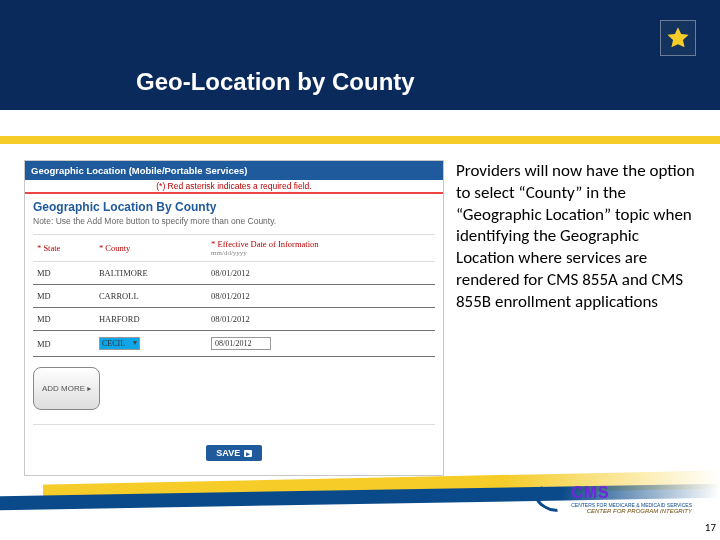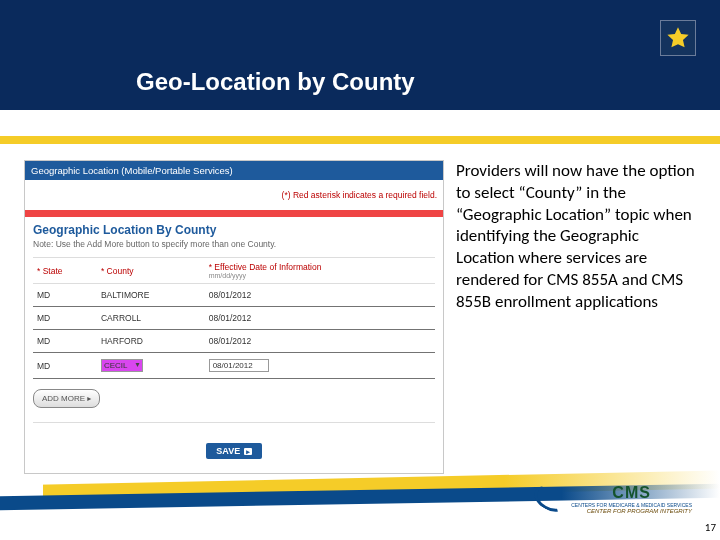--- a/index.html
+++ b/index.html
@@ -4,43 +4,43 @@
 <style>
   * { box-sizing: border-box; margin: 0; padding: 0; }
   body { width: 720px; height: 540px; font-family: Arial, sans-serif; background: #fff; position: relative; overflow: hidden; }
   .header-band { background: #0a2a5c; height: 110px; position: relative; }
   .title { color: #fff; font-size: 24px; font-weight: bold; position: absolute; top: 68px; left: 136px; }
   .star-box { position: absolute; right: 24px; top: 20px; width: 36px; height: 36px; background: #14335e; border: 1px solid #6b7c9a; display: flex; align-items: center; justify-content: center; }
   .star-box svg { width: 26px; height: 26px; fill: #f5cc28; }
   .yellow-bar { height: 8px; background: #f5cc28; margin-top: 26px; }
   .content { display: flex; padding: 16px 24px 0 24px; gap: 12px; }
   .screenshot { width: 420px; border: 1px solid #c8c8c8; font-size: 9px; color: #555; background: #fff; }
-  .sc-header { background: #1e5a9c; color: #fff; padding: 4px 6px; font-weight: normal; font-size: 9.5px; }
-  .sc-req { color: #b00; text-align: right; padding: 10px 6px; font-size: 8.5px; border-bottom: 7px solid #ef4444; }
+  .sc-header { background: #1e5a9c; color: #fff; padding: 4px 6px; font-weight: bold; font-size: 9.5px; }
+  .sc-req { color: #b00; text-align: center; padding: 1px 6px; font-size: 8.5px; border-bottom: 2px solid #ef4444; }
   .sc-sub { color: #1e5a9c; font-weight: bold; padding: 6px 8px 2px; font-size: 12px; }
   .sc-note { padding: 0 8px 8px; font-size: 8.5px; color: #666; }
-  .sc-table { width: calc(100% - 16px); margin: 0 8px; border-collapse: collapse; }
+  .sc-table { width: calc(100% - 16px); margin: 0 8px; border-collapse: collapse; font-family: Liberation Serif, serif; }
   .sc-table thead th { color: #b00; font-size: 8.5px; text-align: left; padding: 4px 4px; border-top: 1px solid #ddd; border-bottom: 1px solid #ddd; font-weight: normal; }
   .sc-table tbody td { padding: 6px 4px; border-bottom: 1px solid #737373; font-size: 8.5px; color: #333; }
   .sc-date-sub { font-size: 7px; color: #888; display: block; }
-  .sc-select { border: 1px solid #999; padding: 1px 14px 1px 2px; font-size: 8px; display: inline-block; position: relative; background: #d946ef; }
+  .sc-select { border: 1px solid #999; padding: 1px 14px 1px 2px; font-size: 8px; display: inline-block; position: relative; background: #0ea5e9; }
   .sc-select::after { content: "▾"; position: absolute; right: 2px; top: 0; font-size: 8px; color: #444; }
   .sc-input { border: 1px solid #999; padding: 1px 3px; font-size: 8px; display: inline-block; background: #fff; width: 60px; }
-  .add-more { margin: 10px 8px; display: inline-block; border: 1px solid #888; border-radius: 8px; padding: 4px 8px; font-size: 8px; background: linear-gradient(#fff,#ddd); }
+  .add-more { margin: 10px 8px; display: inline-block; border: 1px solid #888; border-radius: 8px; padding: 16px 8px; font-size: 8px; background: linear-gradient(#fff,#ddd); }
   .save-row { text-align: center; padding: 20px 0 14px; border-top: 1px solid #ddd; margin: 4px 8px 0; }
   .save-btn { display: inline-block; background: #1e5a9c; color: #fff; font-size: 9px; padding: 3px 10px; border-radius: 2px; font-weight: bold; }
   .save-btn .chev { background: #fff; color: #1e5a9c; font-size: 7px; padding: 0 2px; margin-left: 4px; border-radius: 1px; }
   .desc { flex: 1; font-family: Calibri, Arial, sans-serif; font-size: 17px; line-height: 1.28; color: #000; }
   .footer-curve { position: absolute; bottom: 30px; left: 0; width: 100%; height: 54px; pointer-events: none; }
   .curve1 { position: absolute; bottom: 14px; left: 0; width: 100%; height: 18px; background: linear-gradient(to right, transparent 0, transparent 6%, #f5cc28 6%, #f5cc28 70%, transparent 100%); border-radius: 0 0 0 0; transform: skewY(-1.2deg); }
   .curve2 { position: absolute; bottom: 6px; left: 0; width: 100%; height: 14px; background: linear-gradient(to right, #0a4a8a 0, #0a4a8a 78%, transparent 100%); transform: skewY(-1deg); }
   .logo { position: absolute; right: 28px; bottom: 26px; display: flex; align-items: center; gap: 4px; }
   .logo-swoosh { width: 34px; height: 22px; border: 3px solid #0a4a8a; border-right-color: transparent; border-top-color: transparent; border-radius: 50%; transform: rotate(30deg); }
   .logo-text { display: flex; flex-direction: column; }
-  .logo-main { color: #14532d; font-weight: bold; font-size: 16px; letter-spacing: 1px; text-align: center; }
+  .logo-main { color: #6d28d9; font-weight: bold; font-size: 16px; letter-spacing: 1px; }
   .logo-tag { font-size: 5px; color: #0a4a8a; text-align: right; }
   .logo-sub { font-size: 6px; color: #6a4a0a; text-align: right; font-style: italic; }
   .page-num { position: absolute; right: 4px; bottom: 6px; font-size: 11px; font-family: Calibri, Arial, sans-serif; }
 </style>
 </head>
 <body>
 
 <div class="header-band">
   <div class="title">Geo-Location by County</div>
   <div class="star-box">

